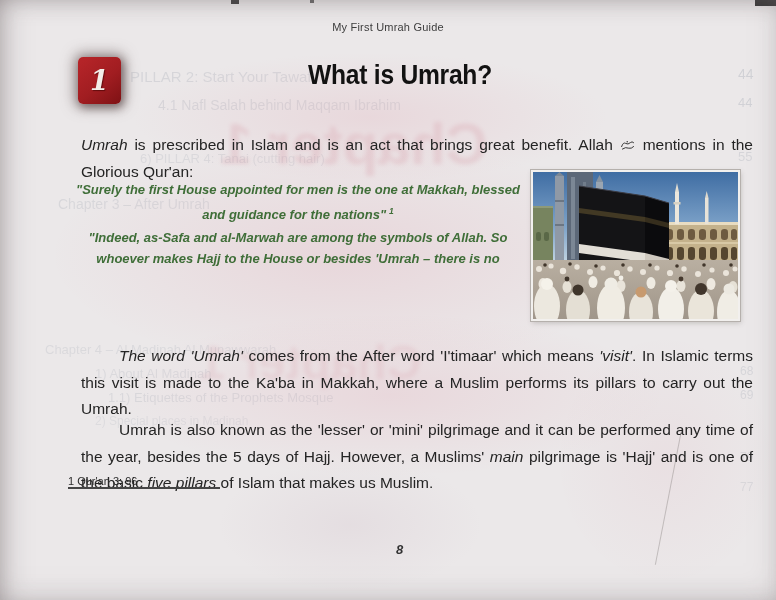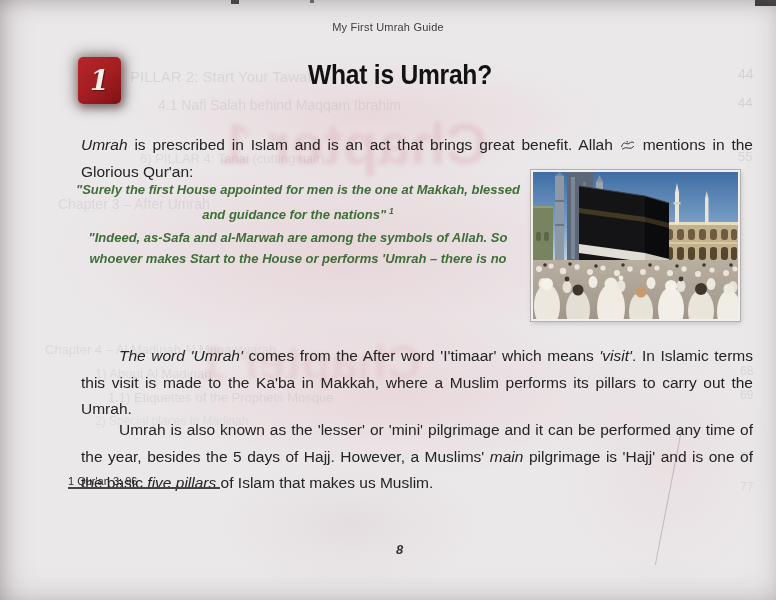--- a/index.html
+++ b/index.html
@@ -125,21 +125,21 @@
   <p class="ct body-text intro"><span style="font-style: italic;">Umrah</span><span> is prescribed in Islam and is an act that brings great benefit.  Allah </span><svg class="honorific" viewBox="0 0 20 14">
         <use href="#honorific-squiggle"></use>
       </svg><span> mentions in the Glorious Qur'an:</span></p>
 
   <div class="ct quote q1">
       <div class="qline">"Surely the first House appointed for men is the one at Makkah, blessed</div>
       <div class="qline">and guidance for the nations"<sup>1</sup></div>
     </div>
   <div class="ct quote q2">
       <div class="qline">"Indeed, as-Safa and al-Marwah are among the symbols of Allah. So</div>
-      <div class="qline">whoever makes Start to the House or performs 'Umrah – there is no</div>
+      <div class="qline">whoever makes Hajj to the House or besides 'Umrah – there is no</div>
     </div>
 
   <figure class="ct photo">
     <svg viewBox="0 0 205 147" width="205" height="147">
       <defs>
         <linearGradient id="skyG" x1="0" y1="0" x2="0" y2="1">
           <stop offset="0" stop-color="#3f6da3"></stop>
             <stop offset=".6" stop-color="#7ea3c9"></stop>
             <stop offset="1" stop-color="#c5d7e3"></stop>
         </linearGradient>

